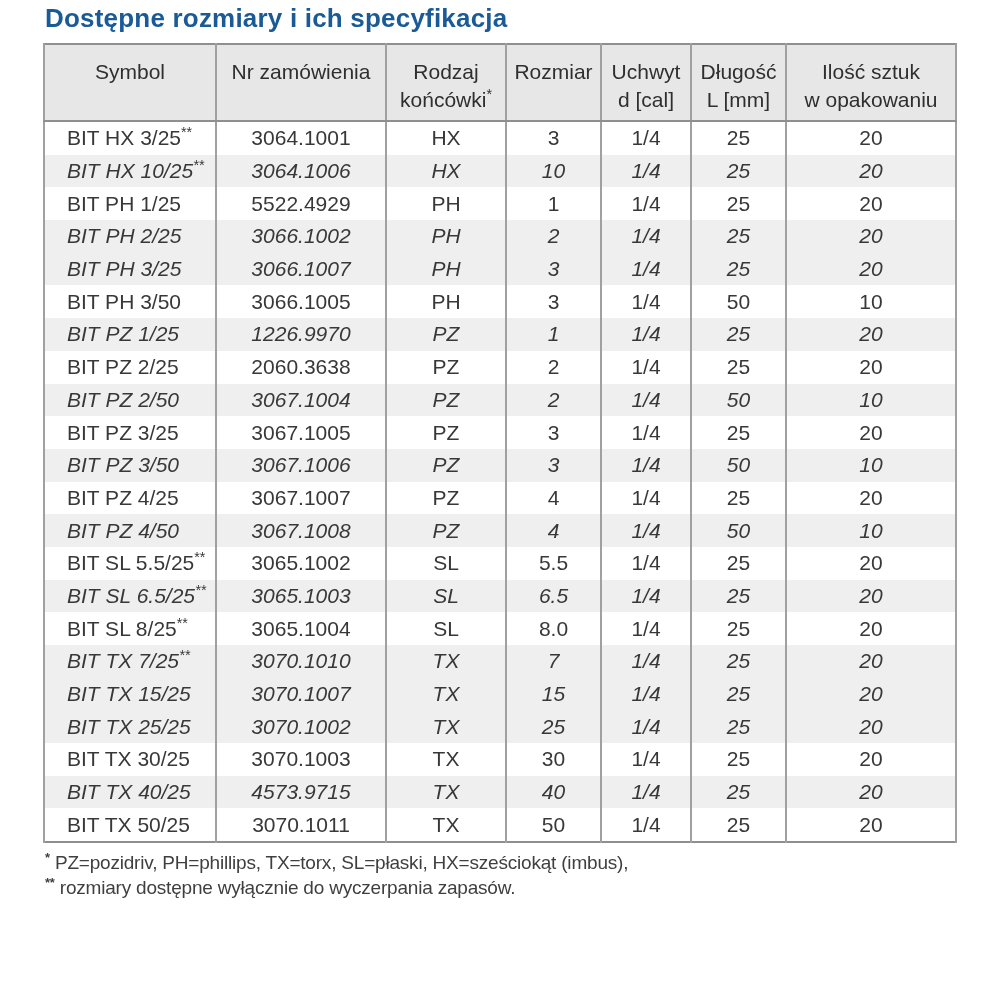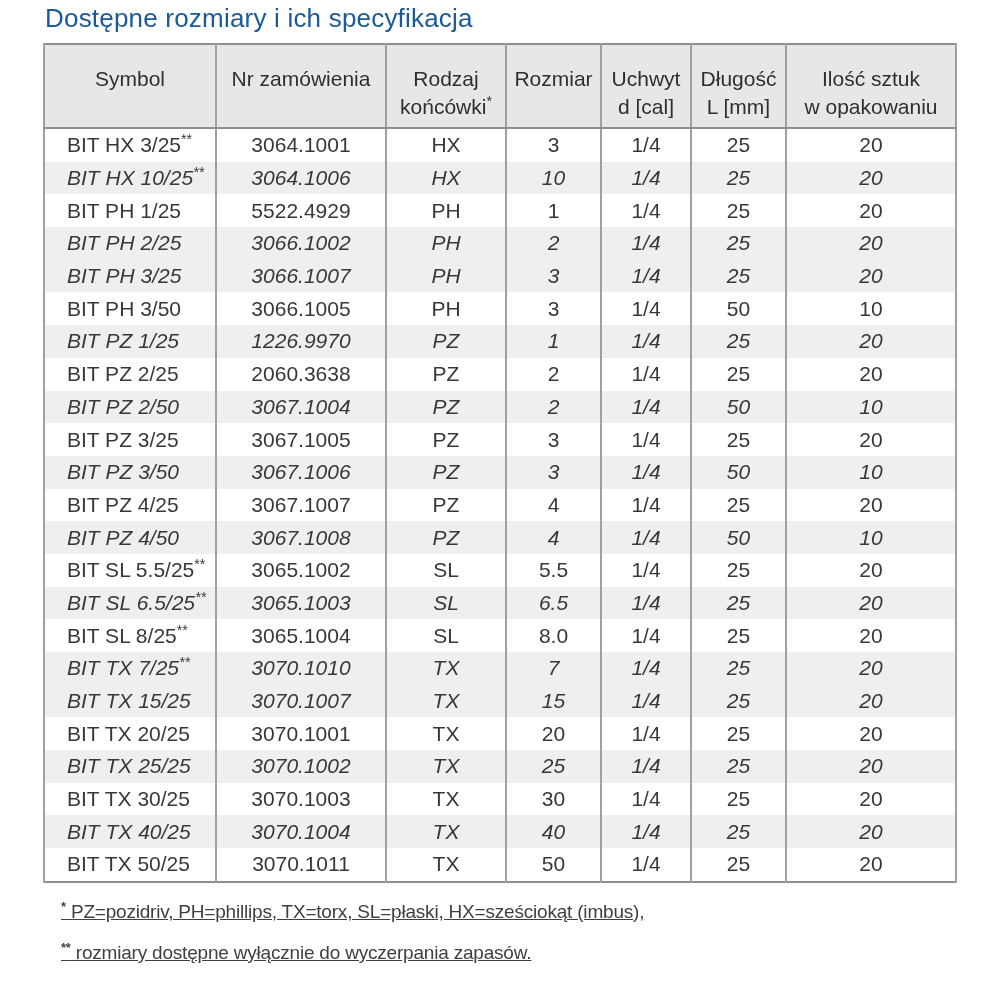--- a/index.html
+++ b/index.html
@@ -12,53 +12,52 @@
   }
   html,body{margin:0;padding:0;background:#ffffff;}
   body{
     width:1000px;height:1000px;overflow:hidden;
     font-family:"Liberation Sans", sans-serif;
     color:var(--text);
     -webkit-font-smoothing:antialiased;
   }
   .page{padding:3px 0 0 43px;}
   .page-title{
-    font-size:26px;font-weight:normal;color:var(--accent);
+    font-size:26px;font-weight:bold;color:var(--accent);
     margin:0 0 9px 2px;letter-spacing:0.2px;
   }
   table.spec-table{
     border-collapse:collapse;table-layout:fixed;width:912px;
     border:2px solid var(--border-outer);
   }
   .spec-table th,.spec-table td{
     border-left:2px solid var(--border-inner);
     border-right:2px solid var(--border-inner);
     overflow:hidden;white-space:nowrap;
   }
   .spec-table thead th{
     background:var(--header-bg);
     font-weight:normal;font-size:21px;line-height:28px;
     vertical-align:top;text-align:center;
-    padding:20px 2px 6px;
+    padding:13px 2px 6px;
     border-bottom:2px solid var(--border-outer);
     color:#2f2f2f;
     margin-left:44px;
   }
   .spec-table tbody td{
     font-size:21px;height:32.7px;text-align:center;padding:0 2px;
     color:#383838;
   }
   .spec-table tbody tr.even{background:var(--zebra);font-style:italic;}
   .spec-table td.col-symbol{text-align:left;padding-left:22px;}
   sup{font-size:68%;line-height:0;}
   .footnotes{margin:7px 0 0 2px;}
   .footnote{
-    margin:16px;font-size:19px;line-height:25px;color:#3f3f3f;
+    margin:0;font-size:19px;line-height:25px;color:#3f3f3f;
     letter-spacing:-0.2px;
-    text-decoration:underline;
   }
   .footnote sup{font-weight:bold;}
 </style>
 </head>
 <body>
 
 <div class="page">
   <h1 class="page-title">Dostępne rozmiary i ich specyfikacja</h1>
 
   <table class="spec-table">
@@ -256,50 +255,41 @@
         </tr>
         <tr class="even">
           <td class="col-symbol">BIT TX 15/25</td>
           <td>3070.1007</td>
           <td>TX</td>
           <td>15</td>
           <td>1/4</td>
           <td>25</td>
           <td>20</td>
         </tr>
-        <tr class="odd">
-          <td class="col-symbol">BIT TX 20/25</td>
-          <td>3070.1001</td>
-          <td>TX</td>
-          <td>20</td>
-          <td>1/4</td>
-          <td>25</td>
-          <td>20</td>
-        </tr>
         <tr class="even">
           <td class="col-symbol">BIT TX 25/25</td>
           <td>3070.1002</td>
           <td>TX</td>
           <td>25</td>
           <td>1/4</td>
           <td>25</td>
           <td>20</td>
         </tr>
         <tr class="odd">
           <td class="col-symbol">BIT TX 30/25</td>
           <td>3070.1003</td>
           <td>TX</td>
           <td>30</td>
           <td>1/4</td>
           <td>25</td>
           <td>20</td>
         </tr>
         <tr class="even">
           <td class="col-symbol">BIT TX 40/25</td>
-          <td>3070.1004</td>
+          <td>4573.9715</td>
           <td>TX</td>
           <td>40</td>
           <td>1/4</td>
           <td>25</td>
           <td>20</td>
         </tr>
         <tr class="odd">
           <td class="col-symbol">BIT TX 50/25</td>
           <td>3070.1011</td>
           <td>TX</td>

